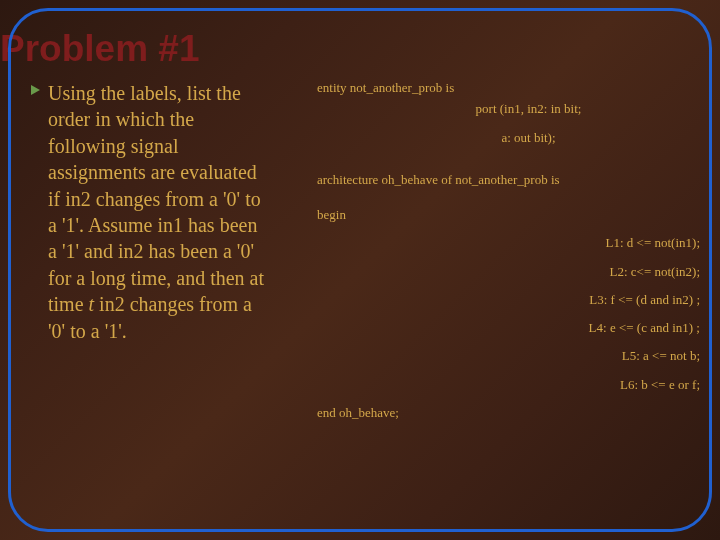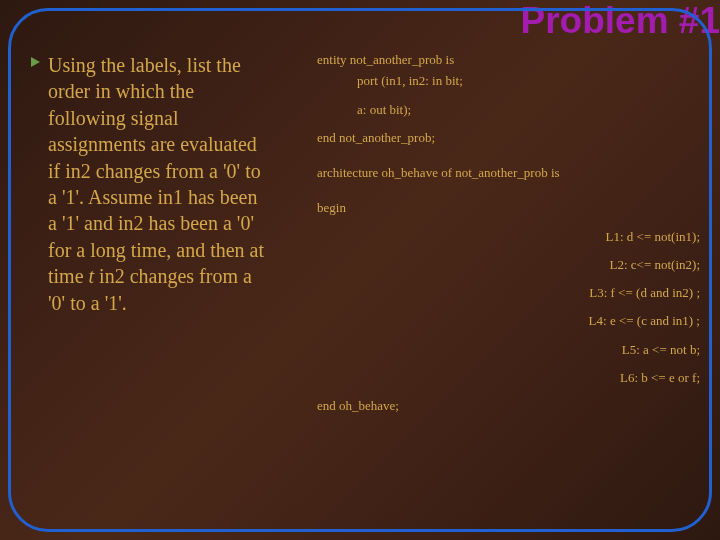--- a/index.html
+++ b/index.html
@@ -14,25 +14,26 @@
 .frame {
   position: absolute;
   top: 8px;
   left: 8px;
   right: 8px;
   bottom: 8px;
   border: 3px solid #2060d0;
   border-radius: 40px;
 }
 .title {
-  color: #a21caf;
+  color: #7f1d1d;
   font-family: Arial, Helvetica, sans-serif;
   font-size: 37px;
   font-weight: bold;
-  text-align: right;
+  text-align: left;
+  margin-top: 28px;
   margin-bottom: 10px;
 }
 .content {
   display: flex;
   padding: 0 20px 0 30px;
 }
 .left-col {
   width: 235px;
   color: #d4a84a;
   font-size: 20px;
@@ -48,21 +49,21 @@
 .left-text { flex: 1; }
 .italic { font-style: italic; }
 .right-col {
   flex: 1;
   color: #d4a84a;
   font-size: 13px;
   line-height: 1.25;
   padding-left: 8px;
 }
 .right-col .line { margin-bottom: 5px; margin-left: 44px; }
-.indent1 { padding-left: 40px; }
+.indent1 { padding-left: 40px; text-align: center; }
 .indent2 { padding-left: 40px; text-align: right; }
 .gap { height: 7px; }
 </style>
 </head>
 <body>
 
 <div class="frame"></div>
 
 <div class="title">Problem #1</div>
 
@@ -77,21 +78,20 @@
       <span>Using the labels, list the order in which the following signal assignments are evaluated if in2 changes from a '0' to a '1'.  Assume in1 has been a '1' and in2 has been a '0' for a long time, and then at time </span><span class="italic">t</span><span> in2 changes from a '0' to a '1'.</span>
     </div>
   </div>
 
   <div class="right-col">
     <div class="line">entity not_another_prob is</div>
     <div class="line indent1">port (in1, in2: in bit;</div>
     <div class="gap"></div>
     <div class="line indent1">a: out bit);</div>
     <div class="gap"></div>
-    <div class="line">end not_another_prob;</div>
     <div class="gap"></div>
     <div class="gap"></div>
     <div class="line">architecture oh_behave of not_another_prob is</div>
     <div class="gap"></div>
     <div class="gap"></div>
     <div class="line">begin</div>
     <div class="gap"></div>
     <div class="line indent2">L1:  d &lt;= not(in1);</div>
     <div class="gap"></div>
     <div class="line indent2">L2:  c&lt;= not(in2);</div>

